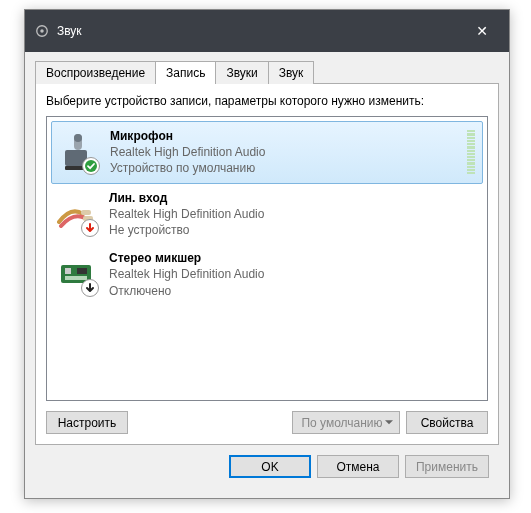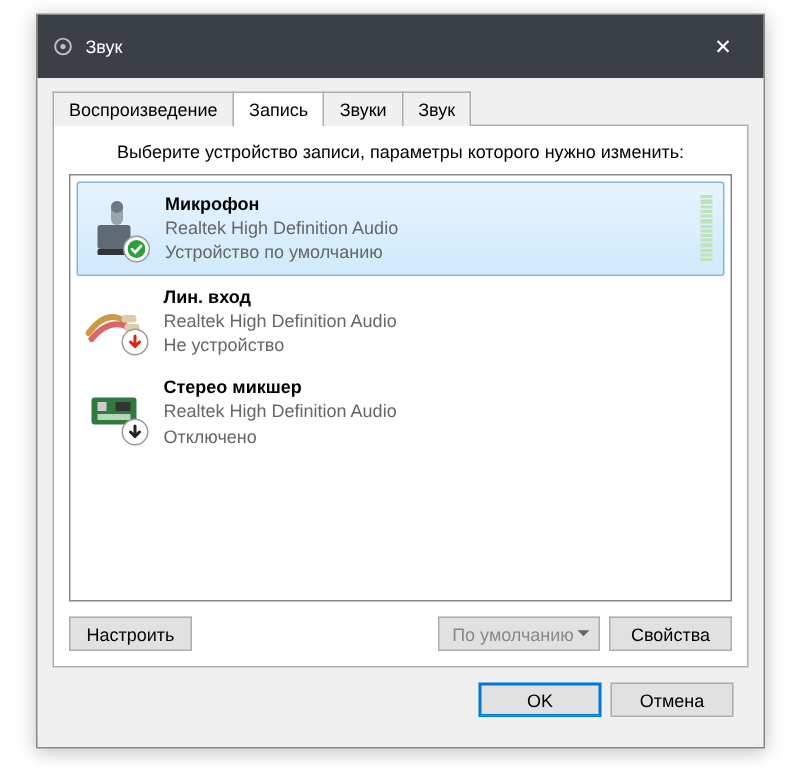--- a/index.html
+++ b/index.html
@@ -56,21 +56,21 @@
   .tabpanel {
     border: 1px solid #adadad;
     background:#fff;
     flex:1;
     padding: 10px;
     display:flex;
     flex-direction:column;
     position:relative;
     z-index:1;
   }
-  .prompt { margin-bottom: 8px; text-align: center; }
+  .prompt { margin-bottom: 8px; }
   .list {
     border: 1px solid #828790;
     background: #fff;
     flex:1;
     padding: 4px;
     position: relative;
     overflow: hidden;
   }
   .device {
     display:flex;
@@ -264,20 +264,21 @@
         <button class="btn">Настроить</button>
         <div class="spacer"></div>
         <button class="btn split" disabled="">По умолчанию</button>
         <button class="btn">Свойства</button>
       </div>
     </div>
 
     <div class="bottom-btns">
       <button class="btn default">OK</button>
       <button class="btn">Отмена</button>
+      <button class="btn" disabled="">Применить</button>
     </div>
   </div>
 </div>
 
 <div class="highlight hl1"></div>
 <div class="highlight hl2"></div>
 <div class="bubble b1">1</div>
 <div class="bubble b2">2</div>
 
 </body></html>

